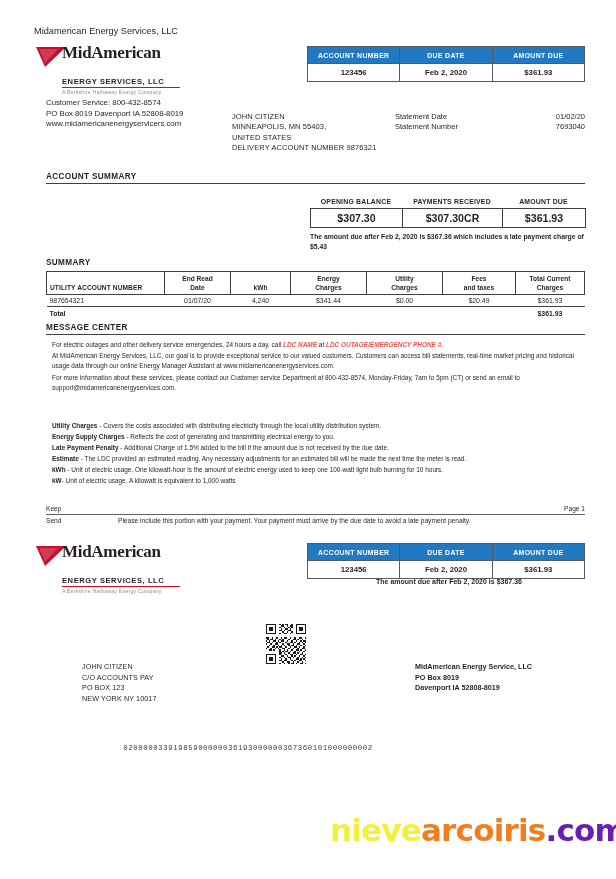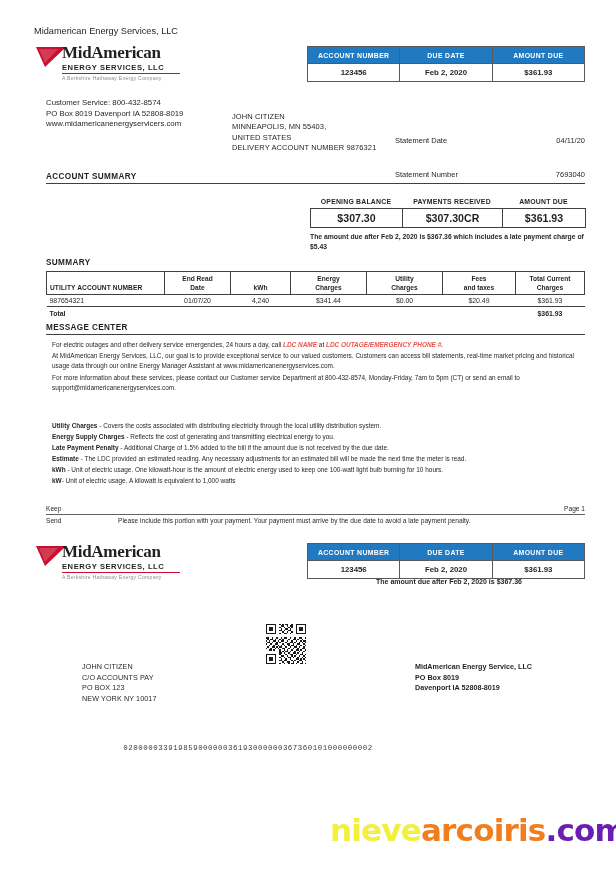--- a/index.html
+++ b/index.html
@@ -27,21 +27,21 @@
     position:absolute; left:0; top:2px; width:30px; height:22px;
   }
   .logo-text { position:absolute; left:26px; top:0px; }
   .logo-line1 {
     font-family:"Liberation Serif", serif;
     font-size:17px; font-weight:bold; letter-spacing:-0.3px; color:#231f20;
     line-height:17px;
   }
   .logo-line2 {
     font-size:7.6px; font-weight:bold; letter-spacing:0.55px; color:#231f20;
-    line-height:9px; margin-top:2px;
+    line-height:9px; margin-top:16px;
   }
   .logo-rule { width:118px; height:1px; background:#c8102e; margin-top:1px; }
   .logo-line3 {
     font-size:5.1px; color:#8d8d8d; letter-spacing:0.25px; margin-top:1px;
   }
 
   .contact-block {
     position:absolute; left:46px; top:98px;
     font-size:7.8px; line-height:10.6px; color:#231f20;
   }
@@ -65,21 +65,21 @@
     padding:4px 2px; text-align:center;
     border:1px solid #595959;
   }
 
   
   .cust-block {
     position:absolute; left:232px; top:112px;
     font-size:7.5px; line-height:10.4px; letter-spacing:0.1px;
   }
   .stmt-block { position:absolute; left:395px; top:112px; width:190px; font-size:7.5px; line-height:10.4px; }
-  .stmt-row { display:flex; justify-content:space-between;margin-top:24px; }
+  .stmt-row { display:flex; justify-content:space-between; }
   .stmt-row span:last-child { text-align:right; }
 
   
   .sec-head {
     position:absolute; left:46px; width:539px;
   }
   .sec-head .label {
     font-size:8.2px; font-weight:bold; letter-spacing:0.35px; color:#231f20;
     padding-bottom:2px;
   }
@@ -248,21 +248,21 @@
   <div class="cust-block">
     <div>JOHN CITIZEN</div>
     <div>MINNEAPOLIS, MN 55403,</div>
     <div>UNITED STATES</div>
     <div>DELIVERY ACCOUNT NUMBER 9876321</div>
   </div>
 
   <div class="stmt-block">
     <div class="stmt-row">
       <span>Statement Date</span>
-      <span>04/11/20</span>
+      <span>01/02/20</span>
     </div>
     <div class="stmt-row">
       <span>Statement Number</span>
       <span>7693040</span>
     </div>
   </div>
 
   <div class="sec-head" style="top:172px;">
     <div class="label">ACCOUNT SUMMARY</div>
     <div class="rule"></div>

